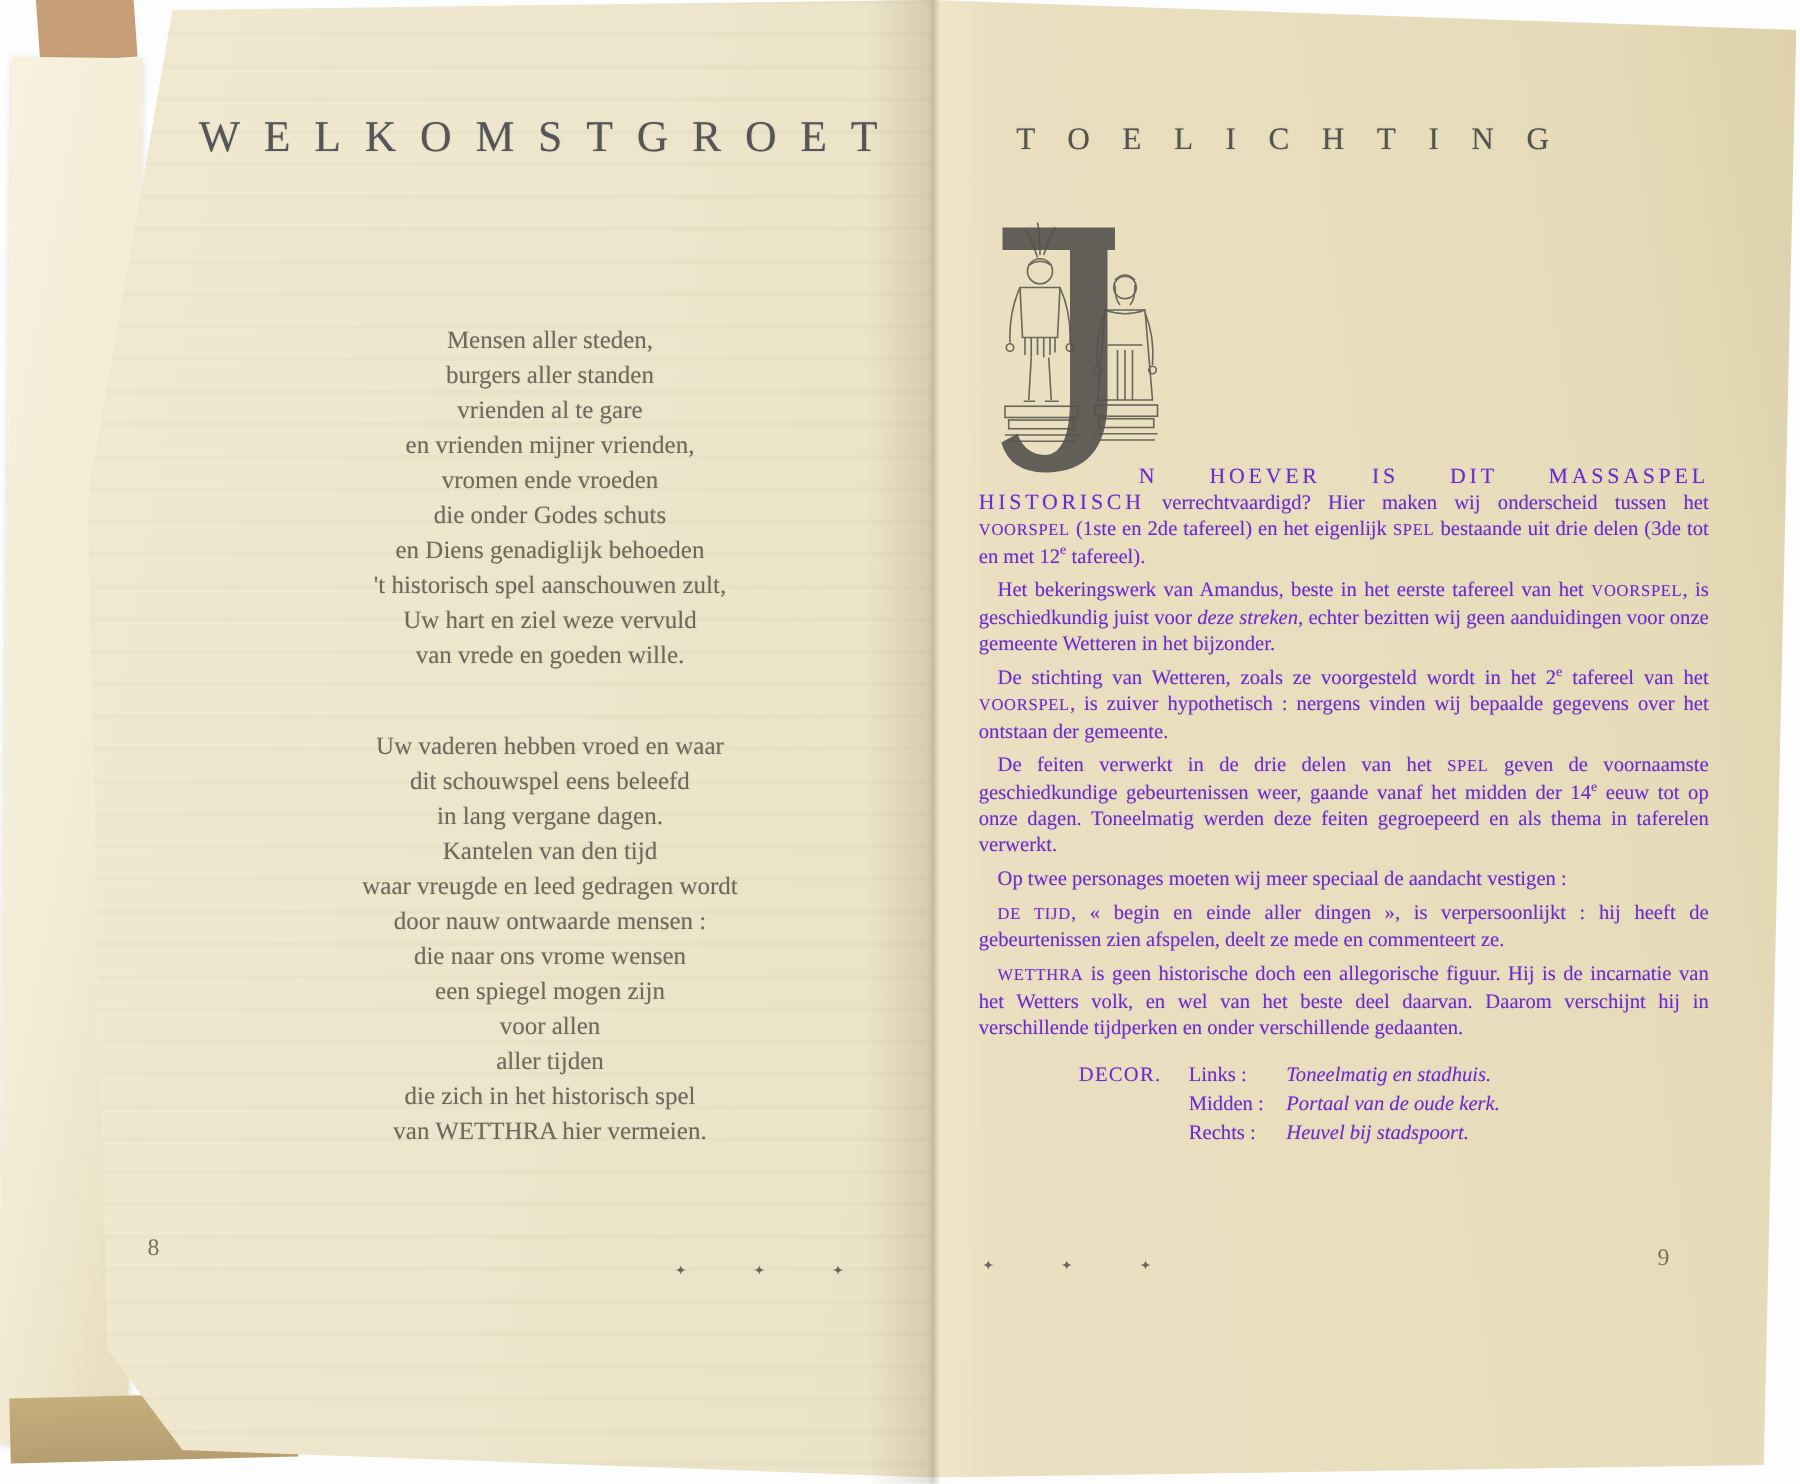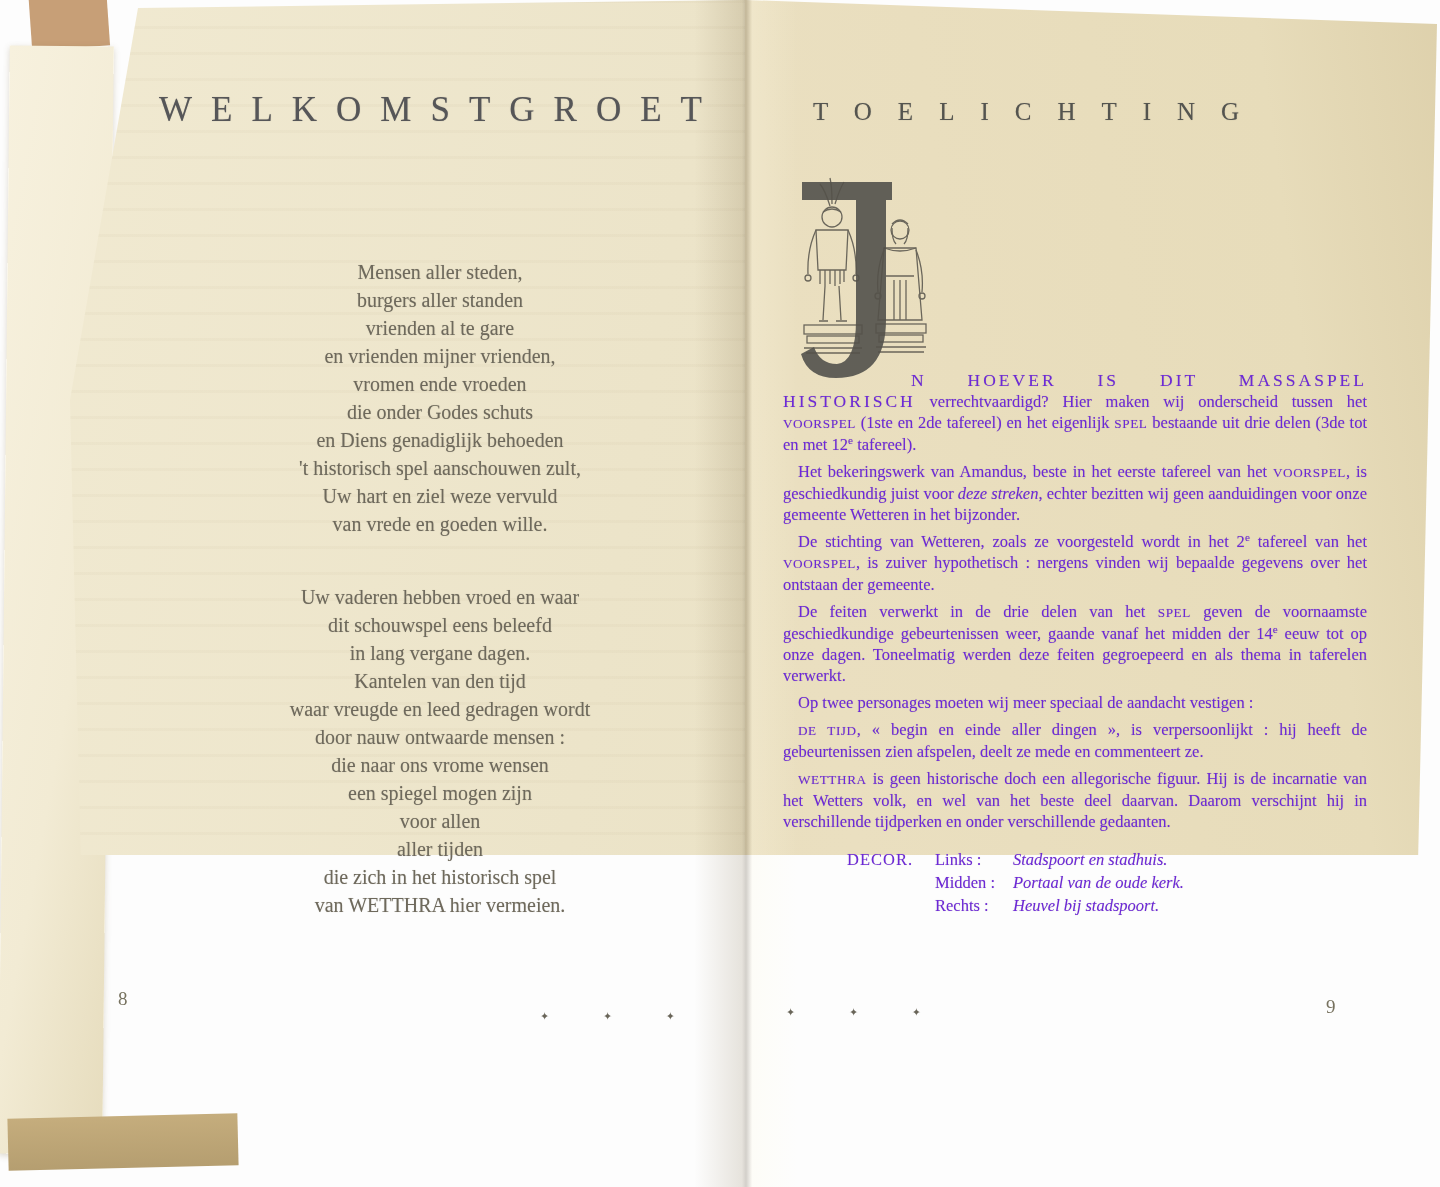--- a/index.html
+++ b/index.html
@@ -1,16 +1,16 @@
 <!DOCTYPE html>
 <html><head>
 <meta charset="utf-8">
 <style>
   html,body{margin:0;padding:0;background:#fdfdfd;width:1440px;height:1187px;overflow:hidden;}
-  #canvas{position:relative;width:1440px;height:855px;font-family:"Liberation Serif",serif;}
+  #canvas{position:relative;width:1440px;height:1187px;font-family:"Liberation Serif",serif;}
 
   
   .cover-corner{position:absolute;left:30px;top:-14px;width:78px;height:62px;
     background:#c79f77;transform:rotate(-4deg);}
   .under-page{position:absolute;left:4px;top:46px;width:104px;height:1108px;
     background:linear-gradient(100deg,#f7f1de 0%,#f2ebd4 60%,#e6dcbd 100%);
     transform:rotate(.6deg);box-shadow:0 2px 6px rgba(120,100,60,.25);}
   .bottom-edge{position:absolute;left:8px;top:1116px;width:230px;height:52px;
     background:linear-gradient(#c5ad7d,#b59e70);transform:rotate(-1.4deg);}
 
@@ -47,21 +47,21 @@
   .illustration{position:absolute;left:792px;top:170px;width:148px;height:222px;}
   .rp-text{position:absolute;left:783px;top:370px;width:584px;
     font-size:16.5px;line-height:21px;color:#6d28d9;text-align:justify;
     text-shadow:0 0 1px rgba(95,90,75,.3);}
   .rp-text p{margin:0 0 6px 0;text-indent:15px;}
   .rp-text p.first{text-indent:128px;}
   .lead{letter-spacing:3px;font-size:17.5px;}
   .sc{font-size:.8em;letter-spacing:.6px;}
   .sup{font-size:.68em;vertical-align:super;line-height:0;}
   .i{font-style:italic;}
-  .decor{margin:16px 0 0 64px;}
+  .decor{margin:16px 0 0 80px;}
   .decor-row{display:flex;line-height:23px;}
   .decor-label{width:88px;letter-spacing:1px;}
   .decor-pos{width:78px;}
   .decor-val{font-style:italic;}
 </style>
 </head>
 <body>
 
 <div id="canvas">
 
@@ -162,21 +162,21 @@
     <p><span>De stichting van Wetteren, zoals ze voorgesteld wordt in het 2</span><span class="sup">e</span><span> tafereel van het </span><span class="sc">VOORSPEL</span><span>, is zuiver hypothetisch : nergens vinden wij bepaalde gegevens over het ontstaan der gemeente.</span></p>
     <p><span>De feiten verwerkt in de drie delen van het </span><span class="sc">SPEL</span><span> geven de voornaamste geschiedkundige gebeurtenissen weer, gaande vanaf het midden der 14</span><span class="sup">e</span><span> eeuw tot op onze dagen. Toneelmatig werden deze feiten gegroepeerd en als thema in taferelen verwerkt.</span></p>
     <p><span>Op twee personages moeten wij meer speciaal de aandacht vestigen :</span></p>
     <p><span class="sc">DE TIJD</span><span>, « begin en einde aller dingen », is verpersoonlijkt : hij heeft de gebeurtenissen zien afspelen, deelt ze mede en commenteert ze.</span></p>
     <p><span class="sc">WETTHRA</span><span> is geen historische doch een allegorische figuur. Hij is de incarnatie van het Wetters volk, en wel van het beste deel daarvan. Daarom verschijnt hij in verschillende tijdperken en onder verschillende gedaanten.</span></p>
 
     <div class="decor">
       <div class="decor-row">
         <span class="decor-label">DECOR.</span>
         <span class="decor-pos">Links :</span>
-        <span class="decor-val">Stadspoort en stadhuis.</span>
+        <span class="decor-val">Toneelmatig en stadhuis.</span>
       </div>
       <div class="decor-row">
         <span class="decor-label"></span>
         <span class="decor-pos">Midden :</span>
         <span class="decor-val">Portaal van de oude kerk.</span>
       </div>
       <div class="decor-row">
         <span class="decor-label"></span>
         <span class="decor-pos">Rechts :</span>
         <span class="decor-val">Heuvel bij stadspoort.</span>

